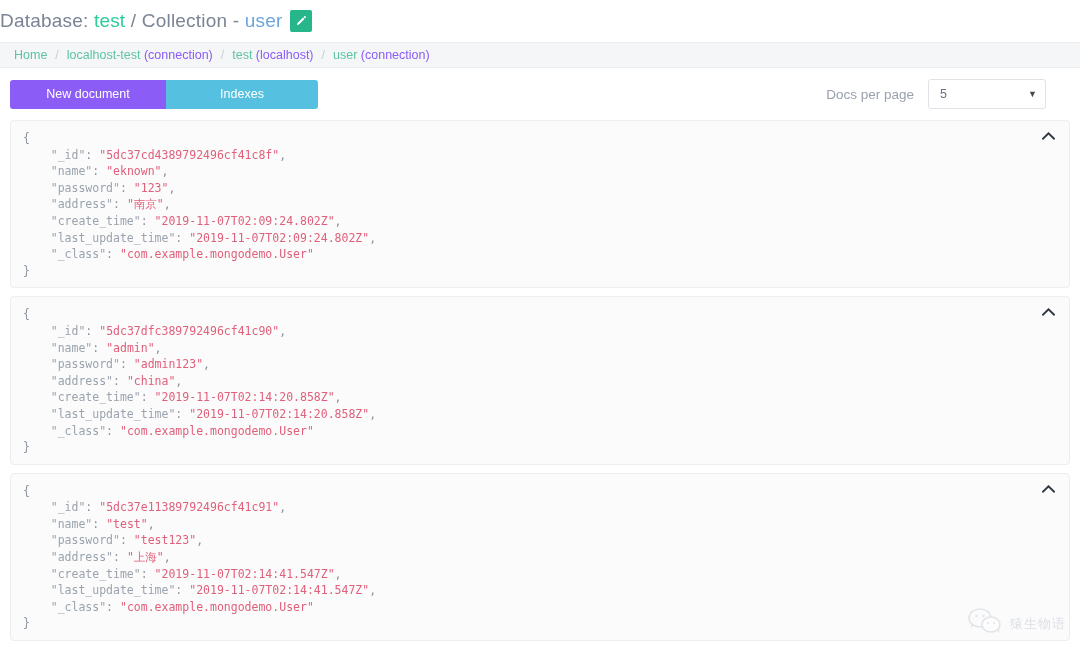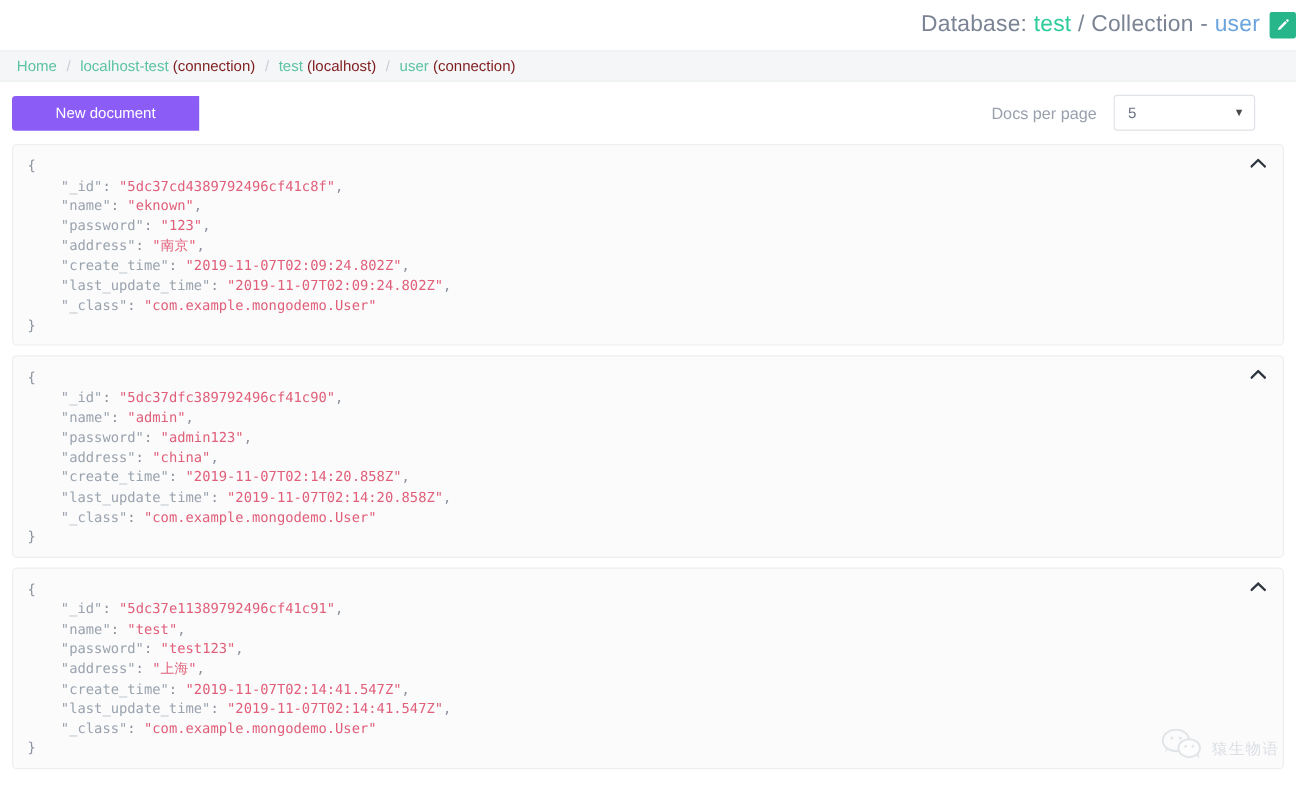--- a/index.html
+++ b/index.html
@@ -9,21 +9,21 @@
     background: #ffffff;
     font-family: "Liberation Sans", "DejaVu Sans", sans-serif;
     overflow: hidden;
   }
 
   
   .titlebar {
     height: 42px;
     display: flex;
     align-items: center;
-    justify-content: flex-end;
+    justify-content: flex-start;
     background: #ffffff;
     gap: 0;
   }
   .title-text {
     font-size: 19px;
     color: #7b8494;
     font-weight: 400;
     letter-spacing: .2px;
     white-space: pre;
   }
@@ -46,21 +46,21 @@
     height: 26px;
     background: #f5f6f8;
     border-top: 1px solid #edeef1;
     border-bottom: 1px solid #eceef1;
     display: flex;
     align-items: center;
     padding-left: 14px;
     font-size: 12.5px;
   }
   .crumb { color: #5cc3a3; cursor: pointer; }
-  .crumb .paren { color: #7f1d1d; text-align: right; }
+  .crumb .paren { color: #8b5cf6; text-align: right; }
   .crumb-sep { color: #c9ced6; margin: 0 8px; }
 
   
   .toolbar {
     height: 52px;
     display: flex;
     align-items: center;
     padding: 0 10px;
     position: relative;
   }
@@ -179,20 +179,21 @@
   </span>
   <span class="crumb-sep">/</span>
   <span class="crumb">
     <span>user</span><span class="paren"> (connection)</span>
   </span>
 </div>
 
 <div class="toolbar">
   <div class="btn-group">
     <button class="btn btn-new">New document</button>
+    <button class="btn btn-indexes">Indexes</button>
   </div>
 
   <div class="docs-wrap">
     <span class="docs-label">Docs per page</span>
     <div class="docs-select">
       <span class="docs-value">5</span>
       <span class="caret">▼</span>
     </div>
   </div>
 </div>

